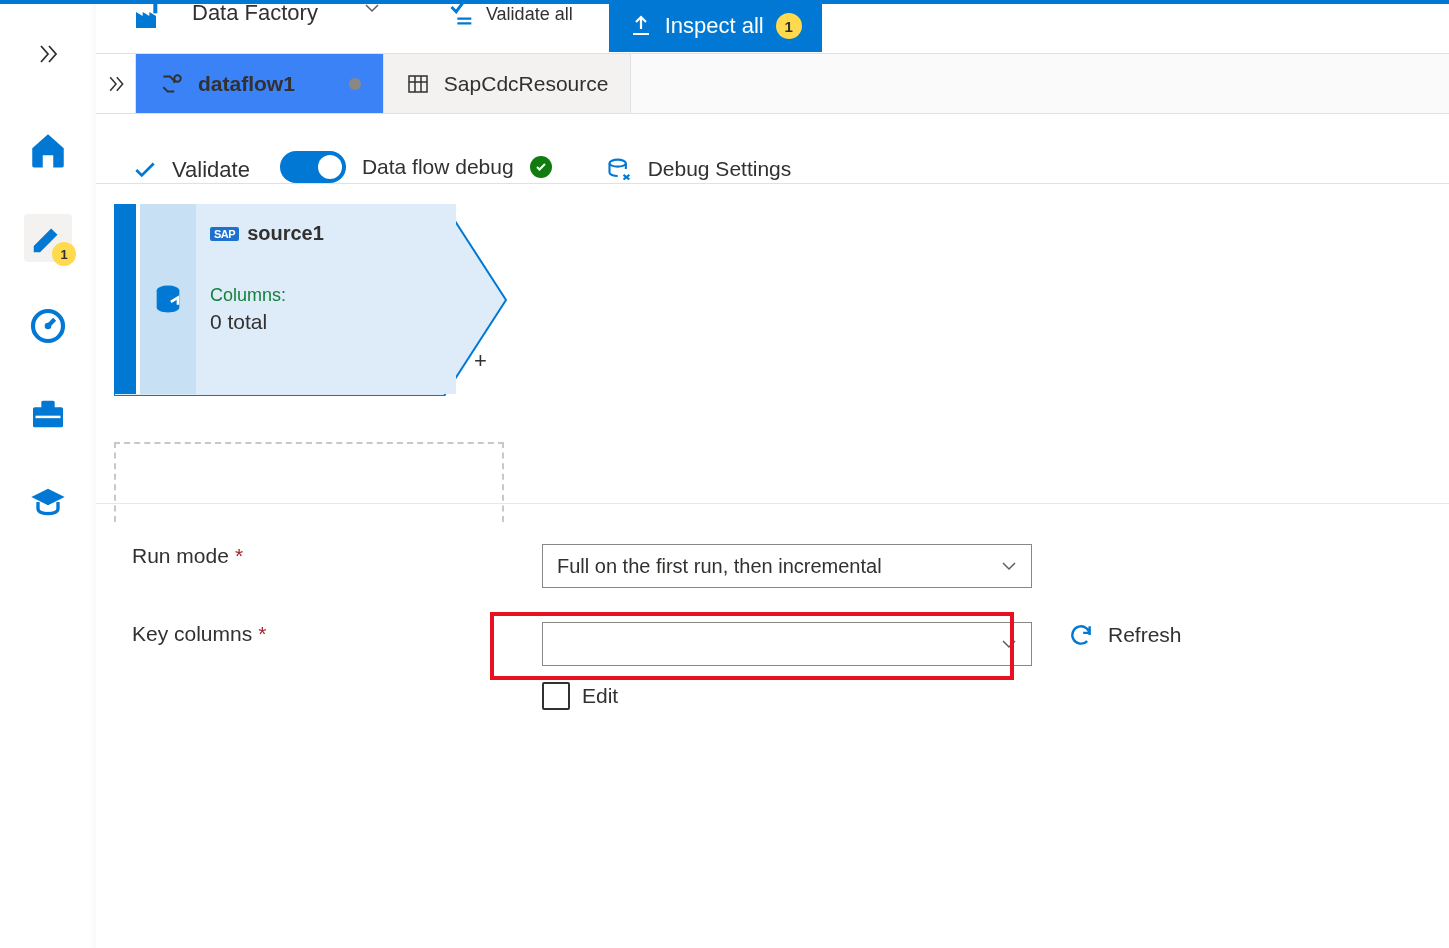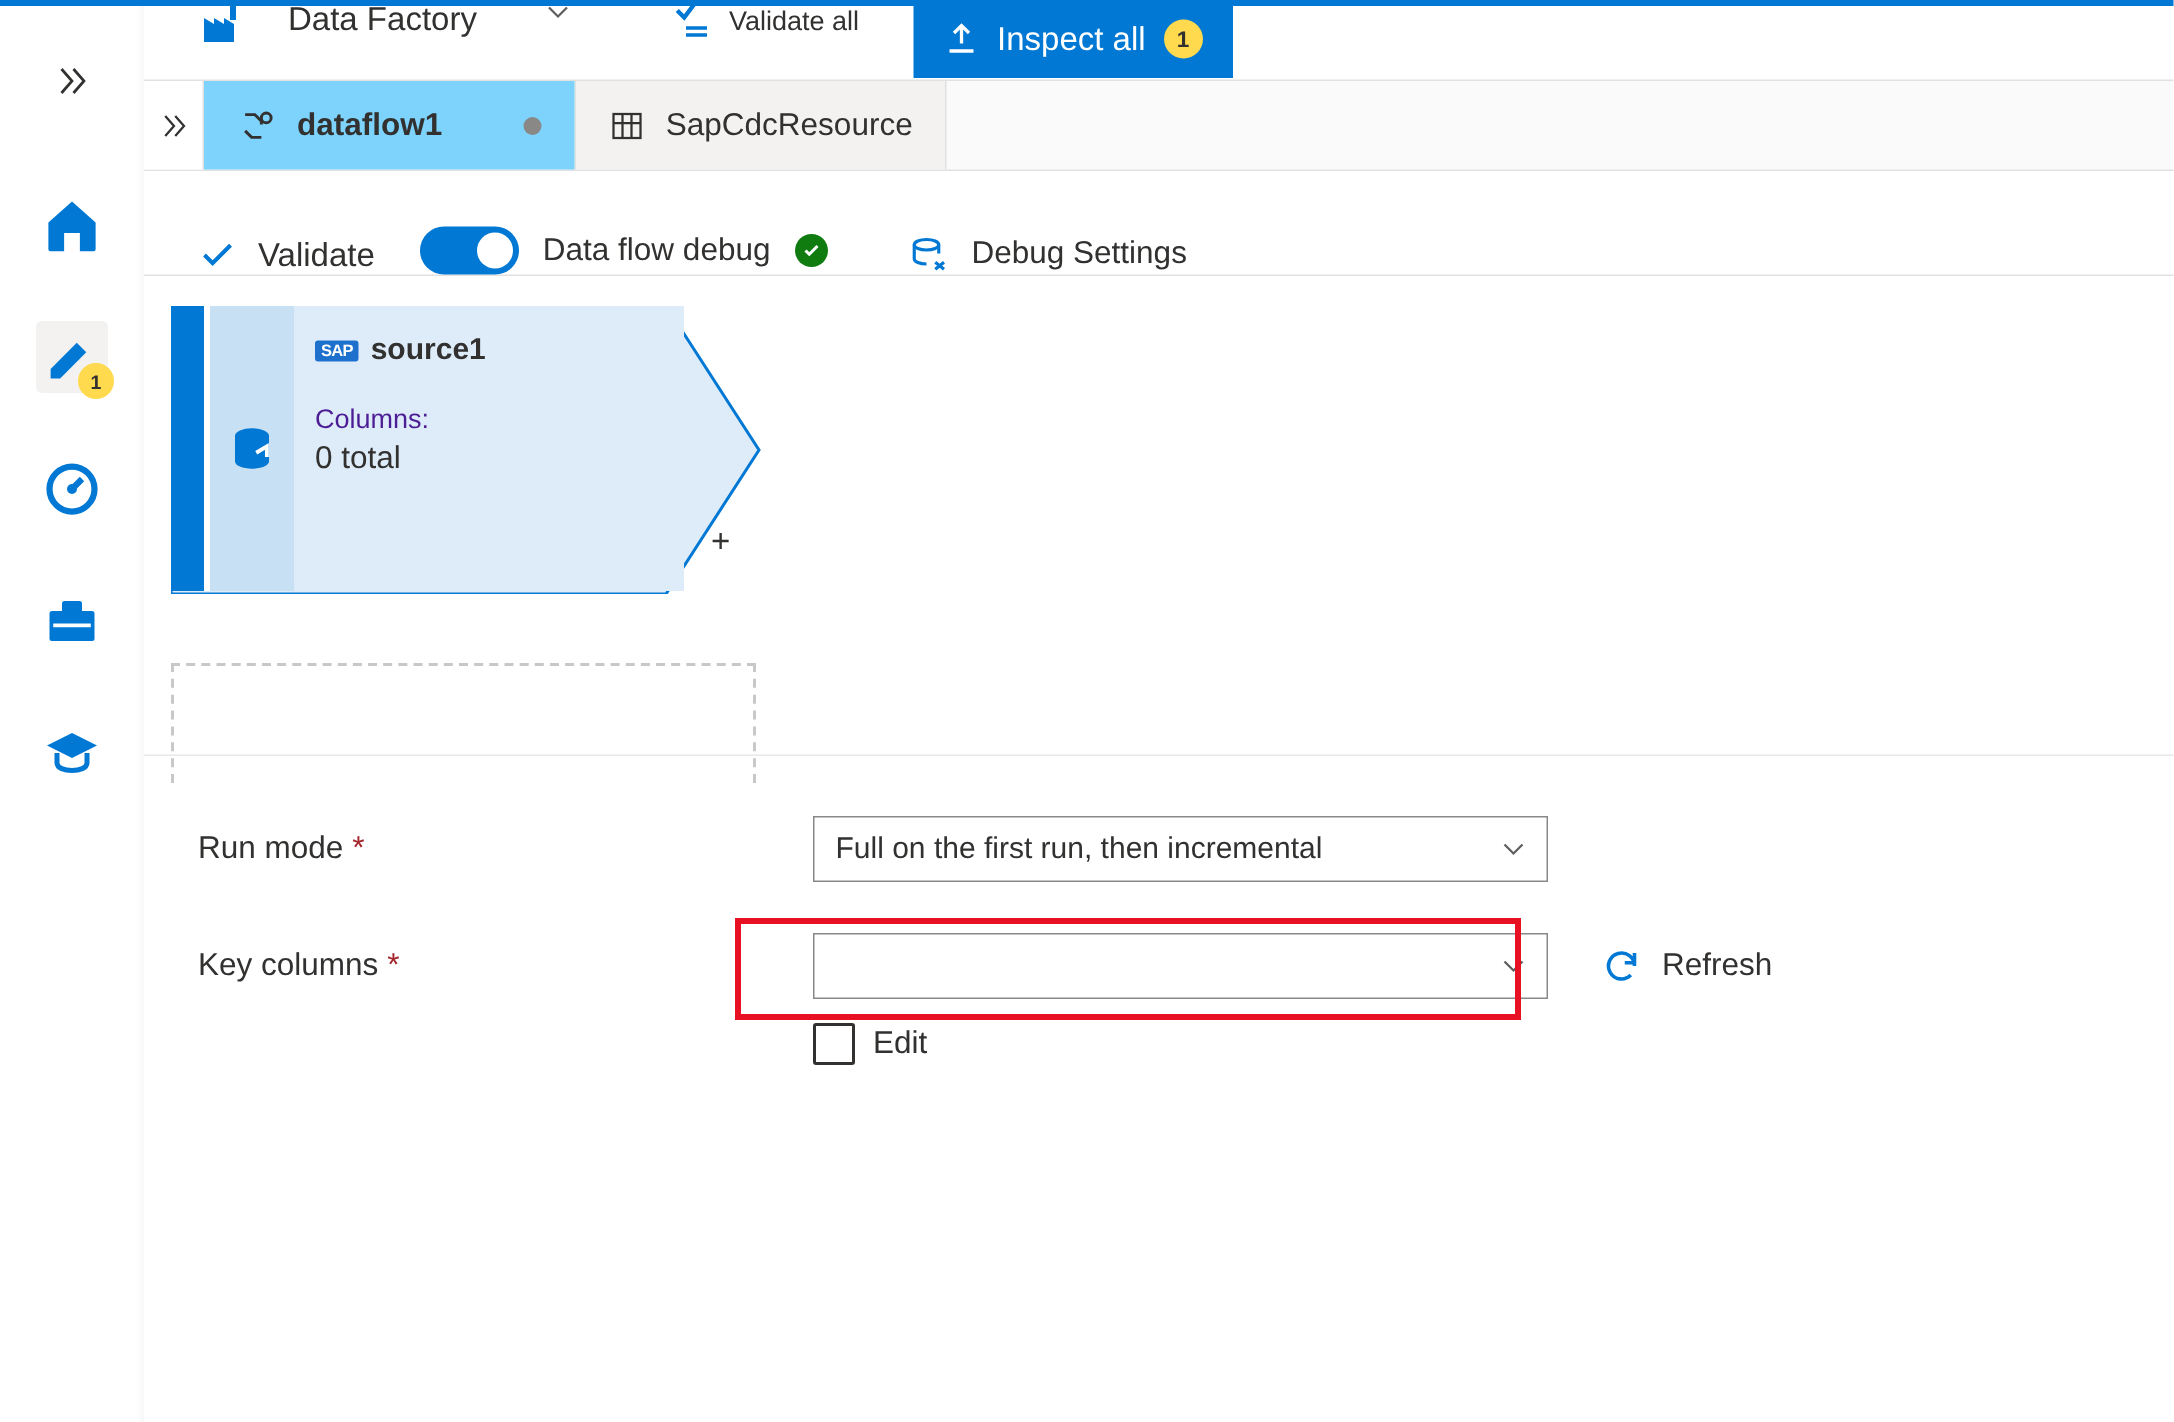--- a/index.html
+++ b/index.html
@@ -12,55 +12,55 @@
 .main{flex:1;display:flex;flex-direction:column;min-width:0}
 .header{height:54px;display:flex;align-items:flex-start;padding:0 36px;gap:28px;border-bottom:1px solid #e1e1e1}
 .factory-label{font-size:22px;color:#323130;display:flex;align-items:center;gap:16px}
 .factory-chev{color:#605e5c;font-size:14px;margin-left:18px}
 .validate-all{display:flex;align-items:center;gap:10px;font-size:18px;color:#323130;cursor:pointer;margin-left:40px}
 .publish-btn{background:#0078d4;color:#fff;display:flex;align-items:center;gap:12px;height:52px;padding:0 20px;font-size:22px;border:none;cursor:pointer;margin-left:8px}
 .publish-badge{background:#ffd94e;color:#323130;border-radius:50%;width:26px;height:26px;display:flex;align-items:center;justify-content:center;font-size:15px;font-weight:600}
 .tabs{display:flex;align-items:stretch;border-bottom:1px solid #e1e1e1;background:#fafafa;height:60px}
 .expand-btn{width:40px;display:flex;align-items:center;justify-content:center;background:#fff;border-right:1px solid #e1e1e1}
 .tab{display:flex;align-items:center;gap:14px;padding:0 22px;font-size:21px;position:relative;cursor:pointer}
-.tab.active{background:#7dd3fc;font-weight:600}
+.tab.active{background:#3b82f6;font-weight:600}
 .tab.active::after{content:"";display:none}
 .tab .dot{width:12px;height:12px;border-radius:50%;background:#8a8886;margin-left:40px}
 .tab-sep{width:1px;background:#e1e1e1}
 .tab.inactive{background:#f3f2f1;font-weight:400}
 .toolbar{height:70px;display:flex;align-items:flex-end;gap:30px;padding:0 36px;border-bottom:1px solid #e1e1e1}
 .validate-link{display:flex;align-items:center;gap:14px;font-size:22px;color:#323130;cursor:pointer}
 .check-icon{color:#0078d4;font-size:22px}
 .toggle-wrap{display:flex;align-items:center;gap:16px;font-size:21px}
 .toggle{width:66px;height:32px;background:#0078d4;border-radius:16px;position:relative;cursor:pointer}
 .toggle-knob{position:absolute;right:4px;top:4px;width:24px;height:24px;border-radius:50%;background:#fff}
 .debug-ok{width:22px;height:22px;border-radius:50%;background:#107c10;display:flex;align-items:center;justify-content:center;color:#fff;font-size:14px}
 .debug-settings{display:flex;align-items:center;gap:14px;font-size:21px;margin-left:24px;cursor:pointer}
 .canvas{padding:20px 18px 4px 18px;height:320px;position:relative;border-bottom:1px solid #e8e8e8}
 .source-node{position:relative;width:380px;height:190px}
 .source-body{position:absolute;left:0;top:0;height:100%;display:flex}
 .src-leftbar{width:26px;background:#0078d4;border-right:4px solid #fff}
 .src-leftbar2{width:56px;background:#c7e0f4;display:flex;align-items:center;justify-content:center}
 .src-main{width:260px;background:#deecf9;padding:18px 14px}
 .src-title{display:flex;align-items:center;gap:8px;font-size:20px;font-weight:600}
 .sap-badge{background:#1e70cd;color:#fff;font-size:11px;font-weight:700;padding:1px 4px;border-radius:2px;letter-spacing:-.5px}
-.src-sub{margin-top:24px;font-size:18px;color:#4c1d95}
+.src-sub{margin-top:40px;font-size:18px;color:#15803d}
 .src-total{font-size:21px;color:#323130;margin-top:4px}
 .source-node svg.chevshape{position:absolute;left:0;top:0}
 .plus-add{position:absolute;left:378px;top:164px;font-size:22px;color:#323130;cursor:pointer}
 .ghost-box{margin-top:48px;width:390px;height:80px;border:2px dashed #c8c8c8;border-bottom:none}
 .bottom-panel{padding:0}
 .panel-tabs{display:flex;align-items:center;gap:40px;padding:20px 36px 0 36px;border-bottom:1px solid #e1e1e1;font-size:22px;position:relative}
 .panel-tab{padding:10px 6px 20px 6px;cursor:pointer;color:#323130}
 .panel-tab.selected{font-weight:600;position:relative}
 .panel-tab.selected::after{content:"";position:absolute;left:0;right:0;bottom:-1px;height:4px;background:#0078d4}
 .red-box1{position:absolute;border:4px solid #e81123;pointer-events:none}
 .data-preview-dot{width:14px;height:14px;border-radius:50%;background:#107c10;display:inline-block;margin-left:10px;vertical-align:middle}
 .form-area{padding:40px 36px}
-.form-row{display:flex;align-items:center;margin-bottom:34px}
+.form-row{display:flex;align-items:flex-start;margin-bottom:34px}
 .form-label{width:410px;font-size:21px}
 .req{color:#a4262c;margin-left:6px}
 .select{flex:0 0 490px;height:44px;border:1px solid #8a8886;display:flex;align-items:center;justify-content:space-between;padding:0 14px;font-size:20px;background:#fff;cursor:pointer}
 .select .chev{color:#605e5c}
 .refresh{display:flex;align-items:center;gap:14px;font-size:21px;margin-left:36px;cursor:pointer}
 .refresh-icon{color:#0078d4}
 .edit-row{display:flex;align-items:center;gap:12px;margin-left:410px;font-size:21px}
 .checkbox{width:28px;height:28px;border:2px solid #323130;border-radius:2px}
 .red-box2{position:absolute;border:4px solid #e81123;pointer-events:none}
 </style>

